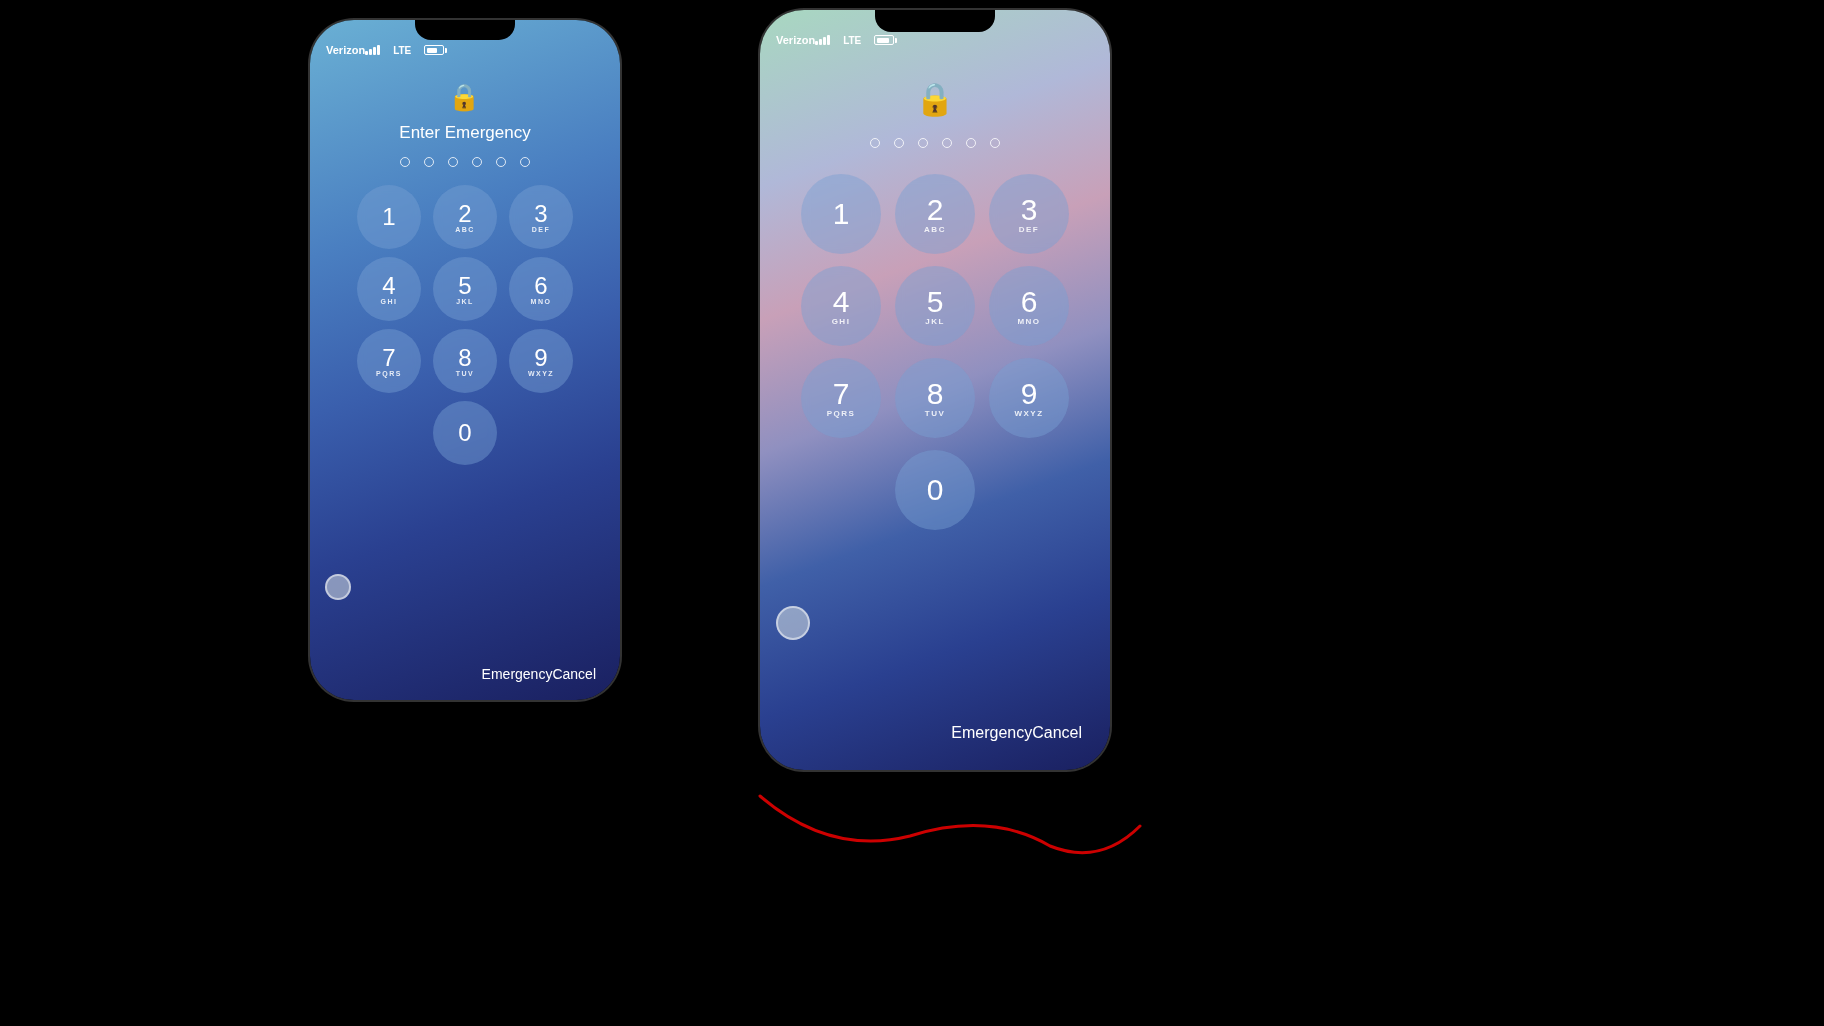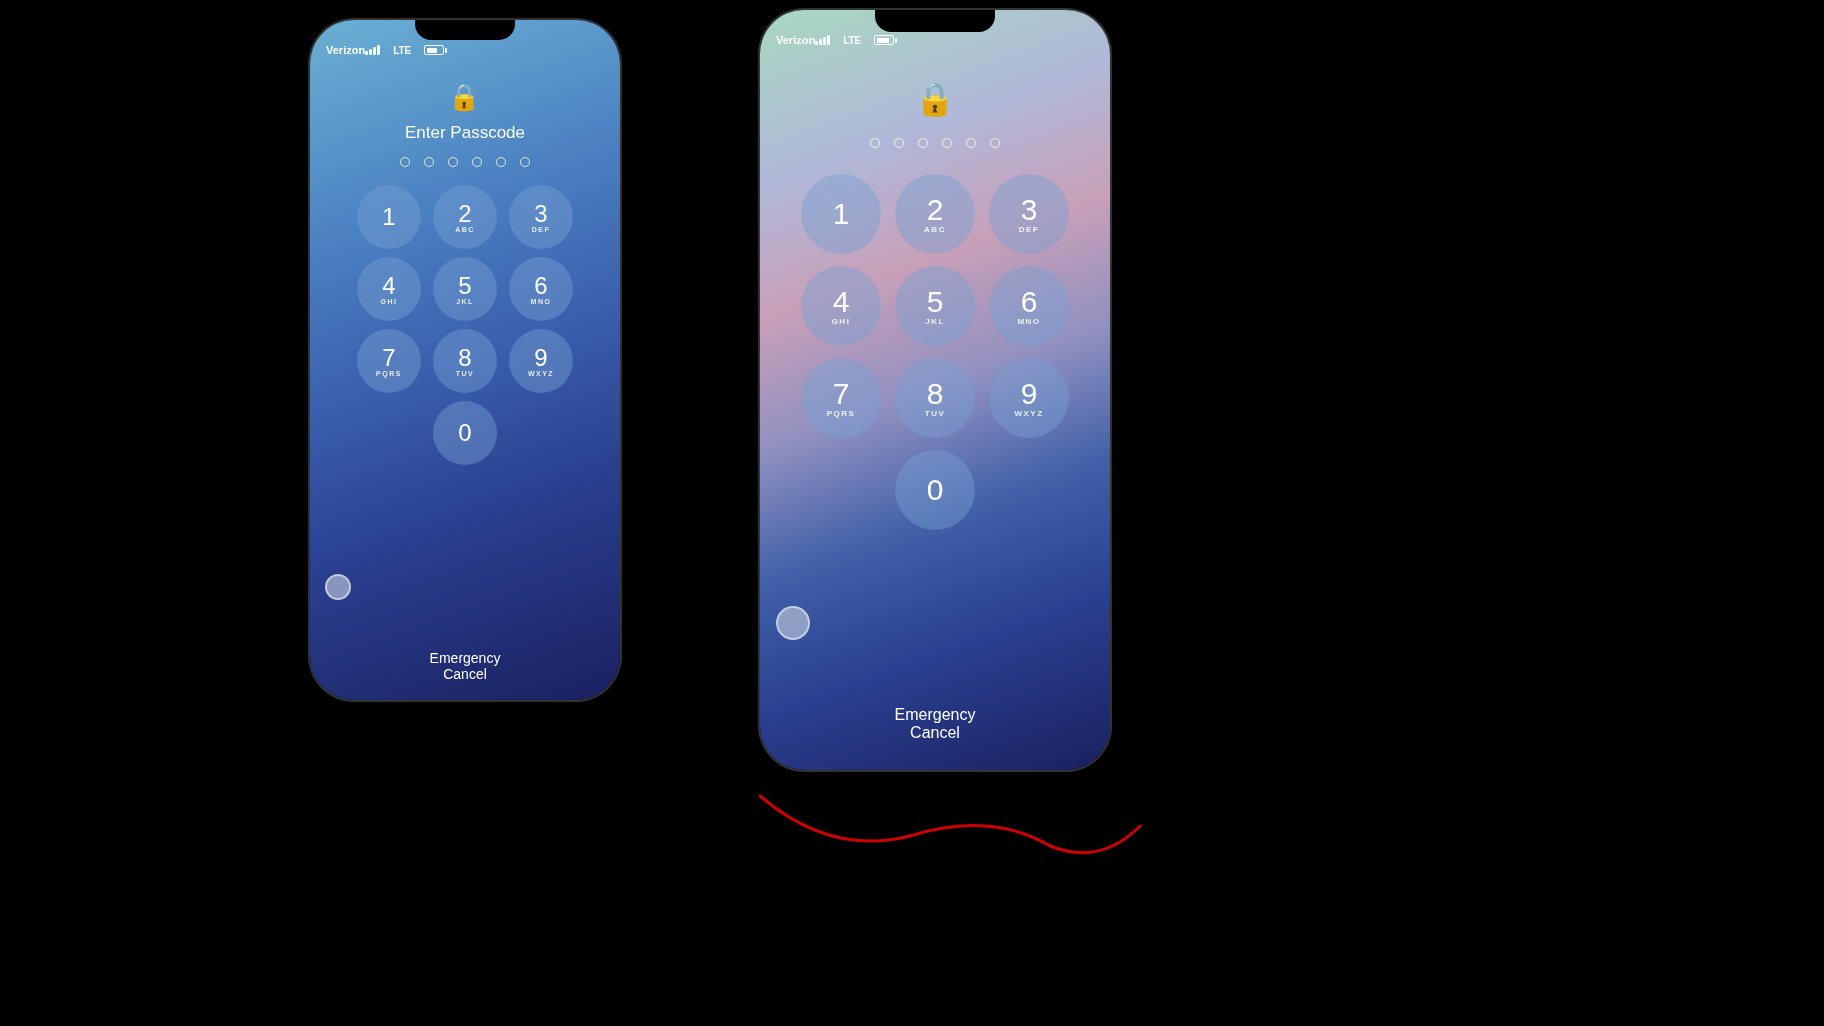--- a/index.html
+++ b/index.html
@@ -254,21 +254,20 @@
     }
 
     
     .phone-bottom {
       width: 100%;
       display: flex;
       justify-content: flex-end;
       padding: 16px 28px;
       margin-top: auto;
       margin-bottom: 10px;
-      flex-direction: column;
     }
 
     .phone-left .phone-bottom {
       padding: 12px 24px;
       margin-bottom: 6px;
     }
 
     .bottom-btn {
       color: white;
       font-size: 15px;
@@ -343,21 +342,21 @@
             <div class="battery-body">
               <div class="battery-fill" style="width:70%"></div>
             </div>
             <div class="battery-tip"></div>
           </div>
         </div>
       </div>
 
       <div class="lock-icon">🔒</div>
 
-      <div class="passcode-title">Enter Passcode</div>
+      <div class="passcode-title">Enter Emergency</div>
 
       <div class="passcode-dots">
         <div class="passcode-dot"></div>
         <div class="passcode-dot"></div>
         <div class="passcode-dot"></div>
         <div class="passcode-dot"></div>
         <div class="passcode-dot"></div>
         <div class="passcode-dot"></div>
       </div>
 

